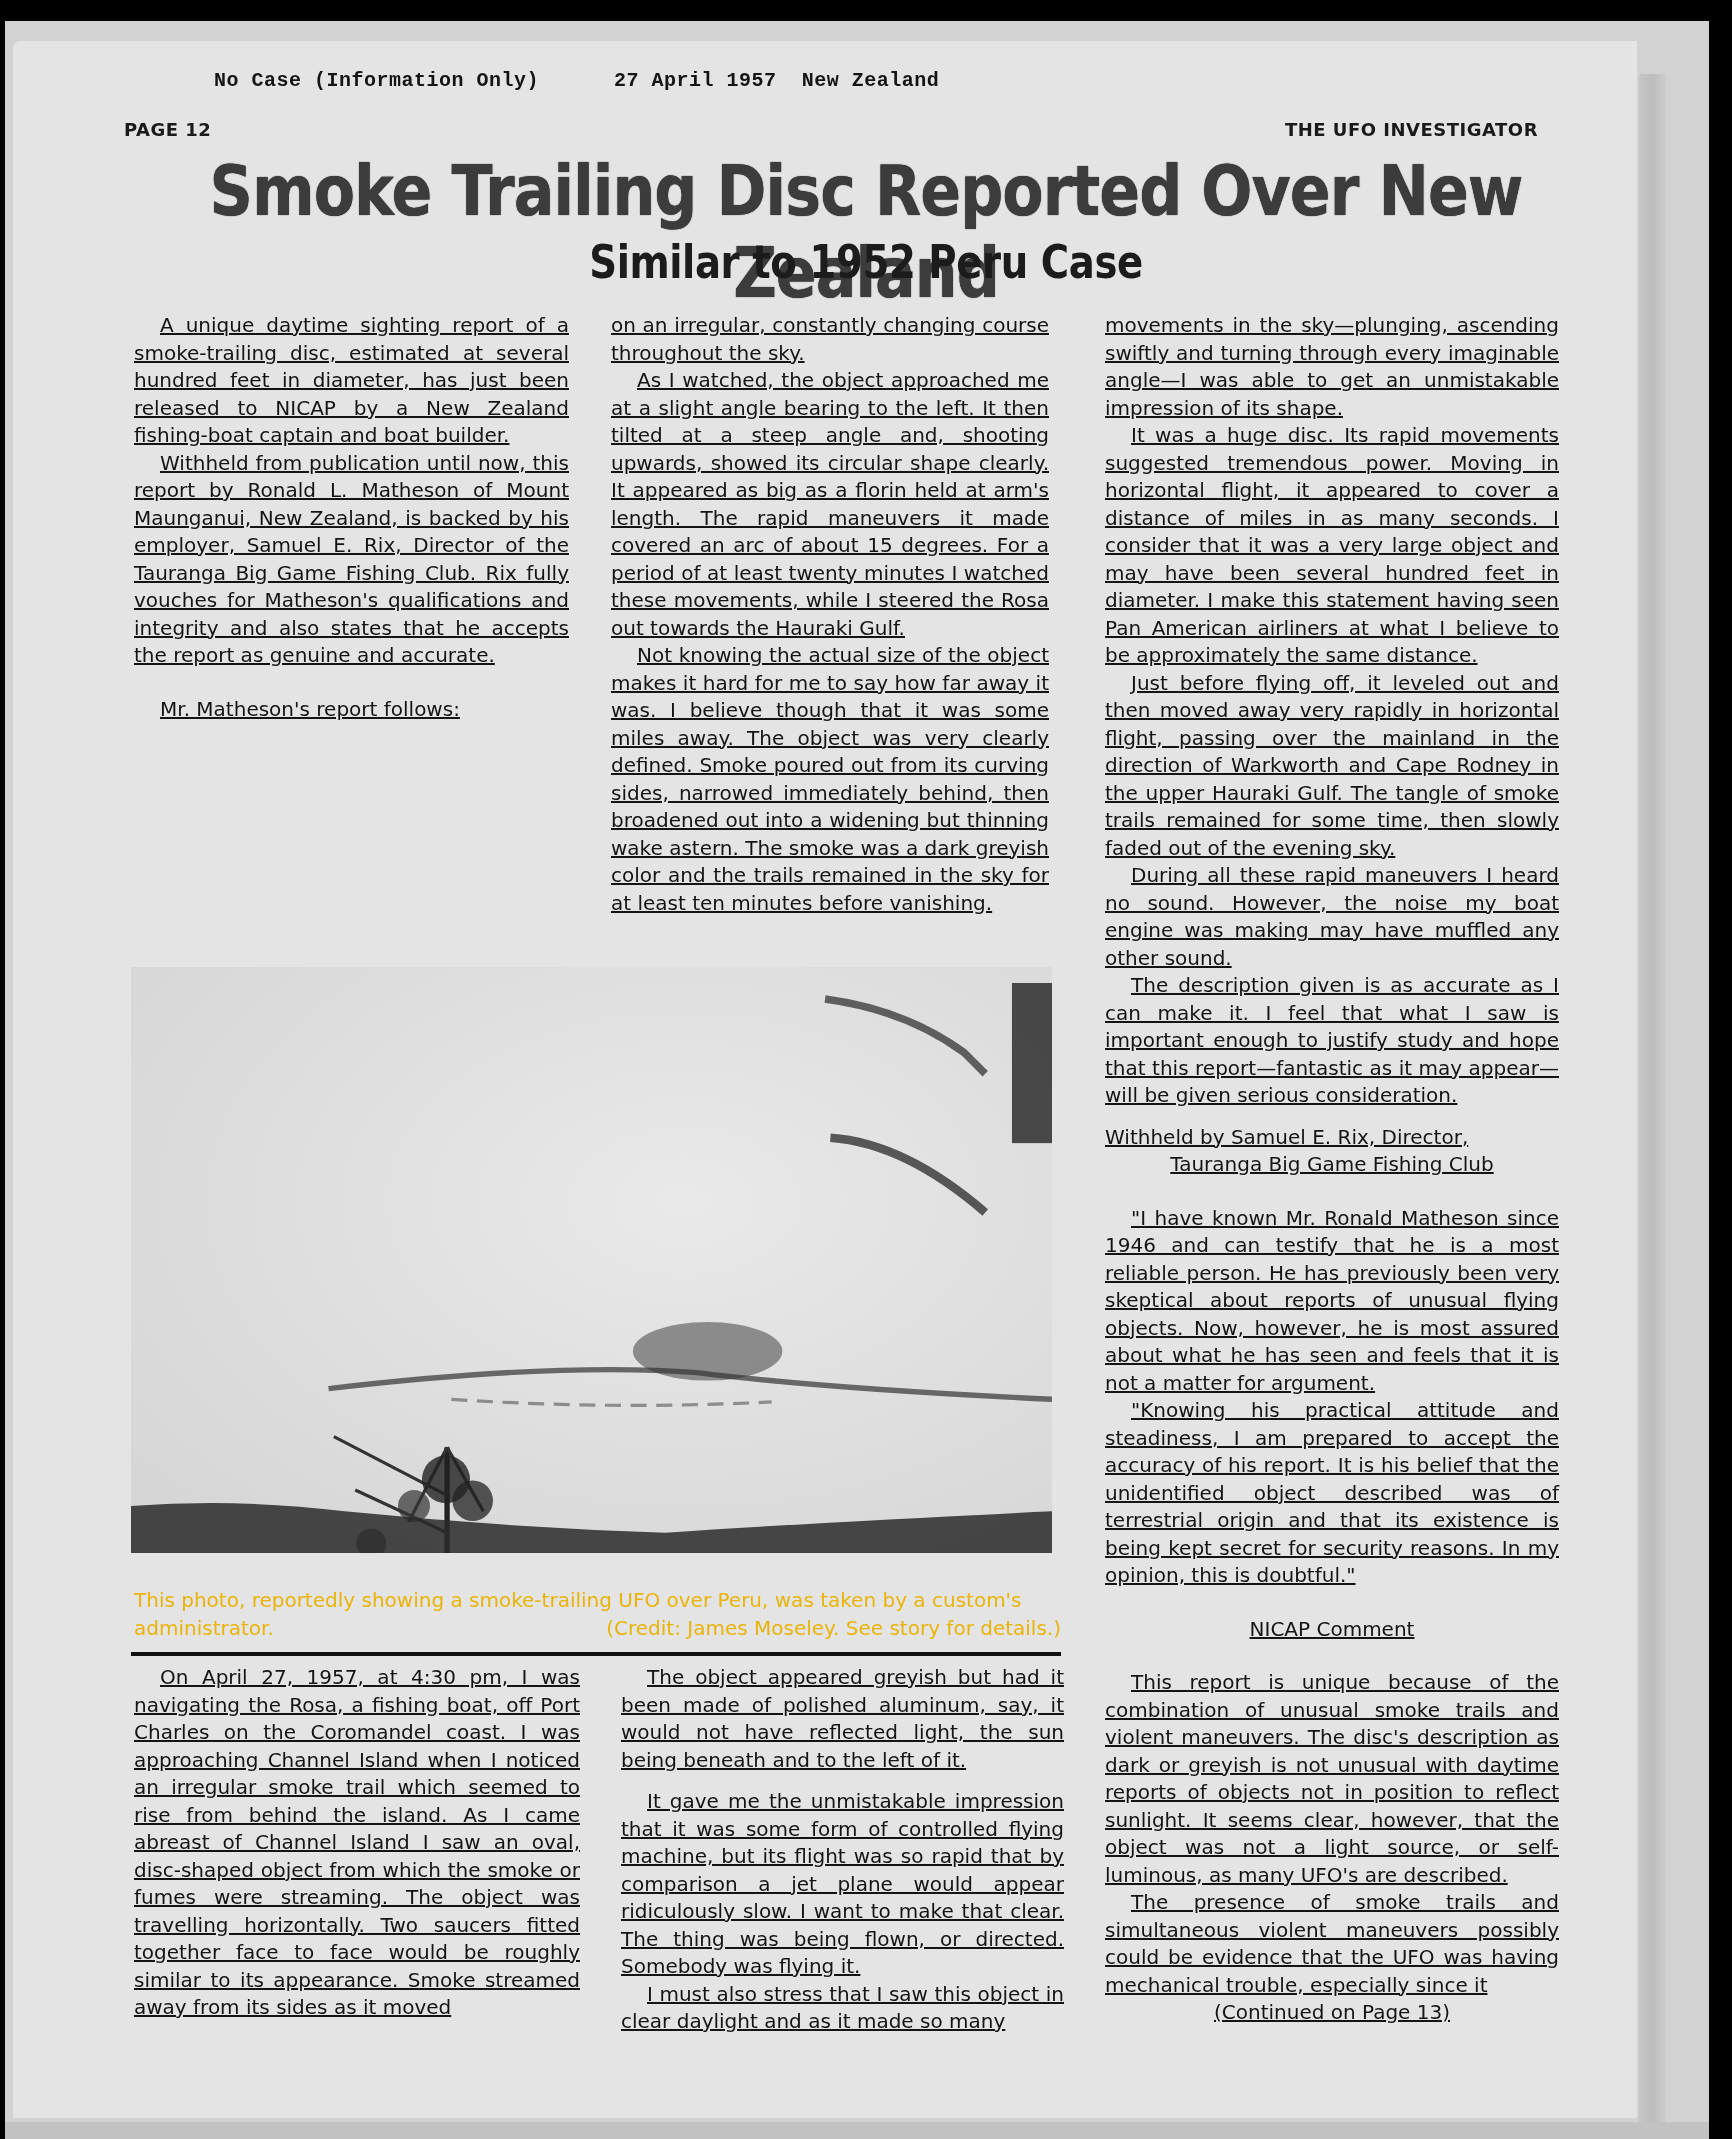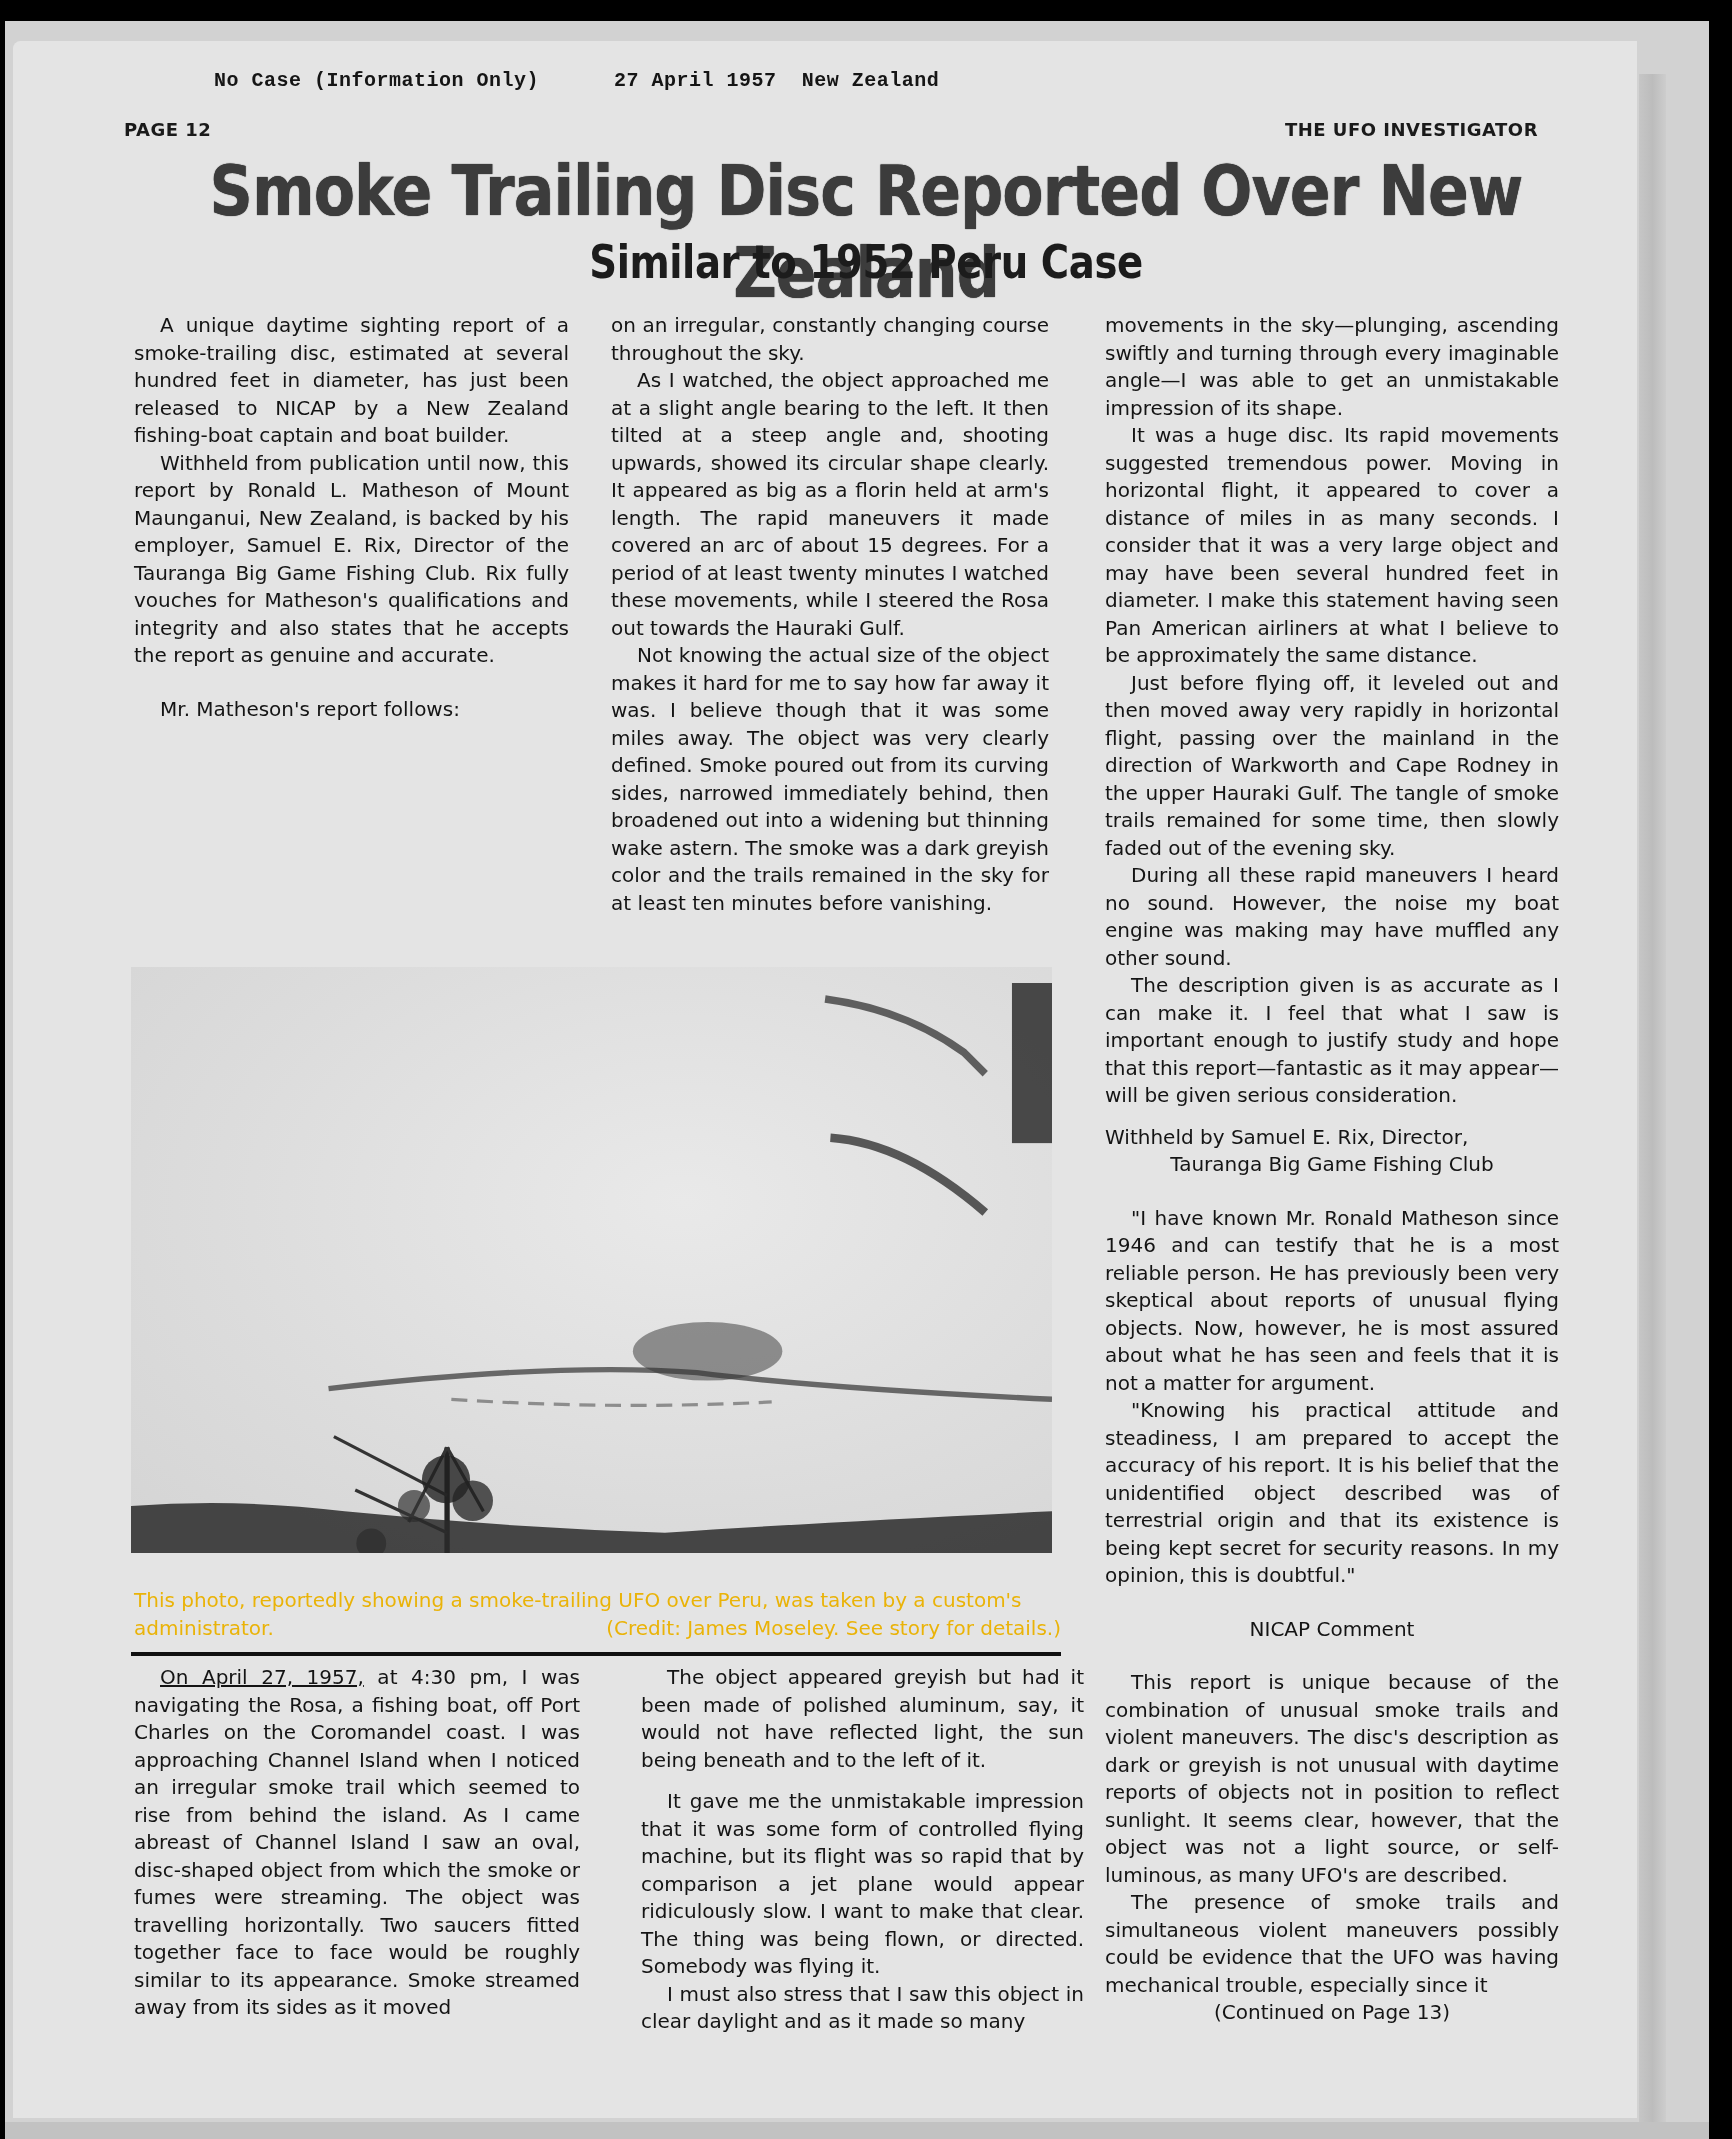--- a/index.html
+++ b/index.html
@@ -34,29 +34,29 @@
     position: absolute; top: 150px; left: 0; width: 1732px; text-align: center;
     font-family: "DejaVu Sans", sans-serif; font-weight: bold; font-size: 70px; color: #3c3c3c;
     transform: scaleX(0.86); letter-spacing: -1.1px; text-shadow: 0 0 1.1px #111;
   }
   .subhead {
     position: absolute; top: 235px; left: 0; width: 1732px; text-align: center;
     font-family: "DejaVu Sans", sans-serif; font-weight: bold; font-size: 46px; color: #1c1c1c;
     transform: scaleX(0.84); letter-spacing: -0.5px;
   }
   .col { position: absolute; font-family: "DejaVu Sans", sans-serif; font-size: 20px; line-height: 27.5px; color: #141414; text-align: justify; }
-  .col p { text-indent: 26px; }
+  .col p { text-indent: 26px; text-decoration: underline; }
   .col p.gap { margin-top: 26px; }
   .col p.center { text-align: center; text-indent: 0; }
   .col p.smallgap { margin-top: 14px; }
   .c1 { left: 134px; top: 312px; width: 435px; }
   .c2 { left: 611px; top: 312px; width: 438px; }
   .c3 { left: 1105px; top: 312px; width: 454px; }
   .c4 { left: 134px; top: 1664px; width: 446px; }
-  .c5 { left: 641px; top: 1664px; width: 443px; }
+  .c5 { left: 621px; top: 1664px; width: 443px; }
   .photo {
     position: absolute; left: 131px; top: 967px; width: 921px; height: 586px;
     background: radial-gradient(ellipse at 60% 40%, #e9e9e9 0%, #dcdcdc 60%, #d4d4d4 100%);
     overflow: hidden;
   }
   .photo svg { width: 100%; height: 100%; display: block; }
   .caption {
     position: absolute; left: 134px; top: 1586px; width: 927px; font-family: "DejaVu Sans", sans-serif;
     font-size: 20px; line-height: 28px; color: #eab308; transform-origin: left top;
   }

